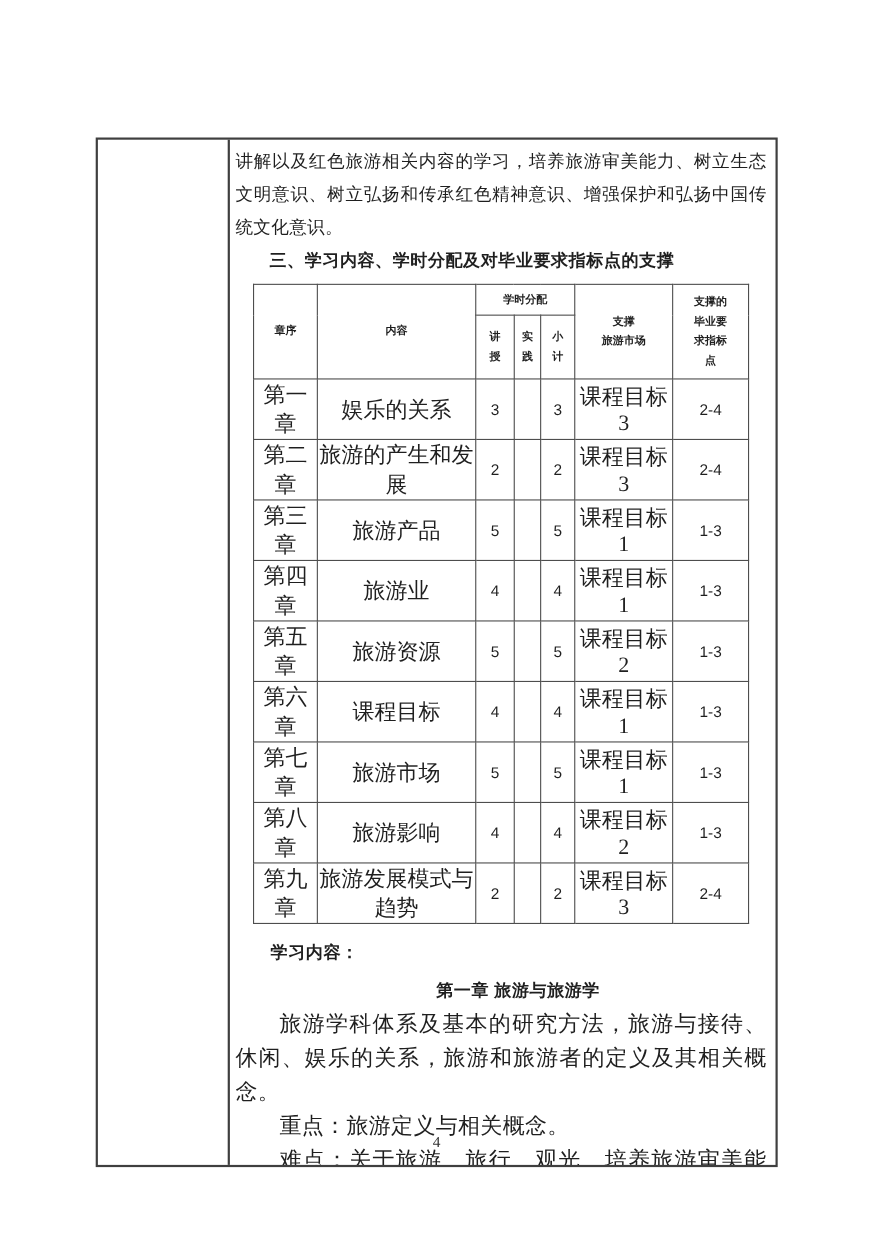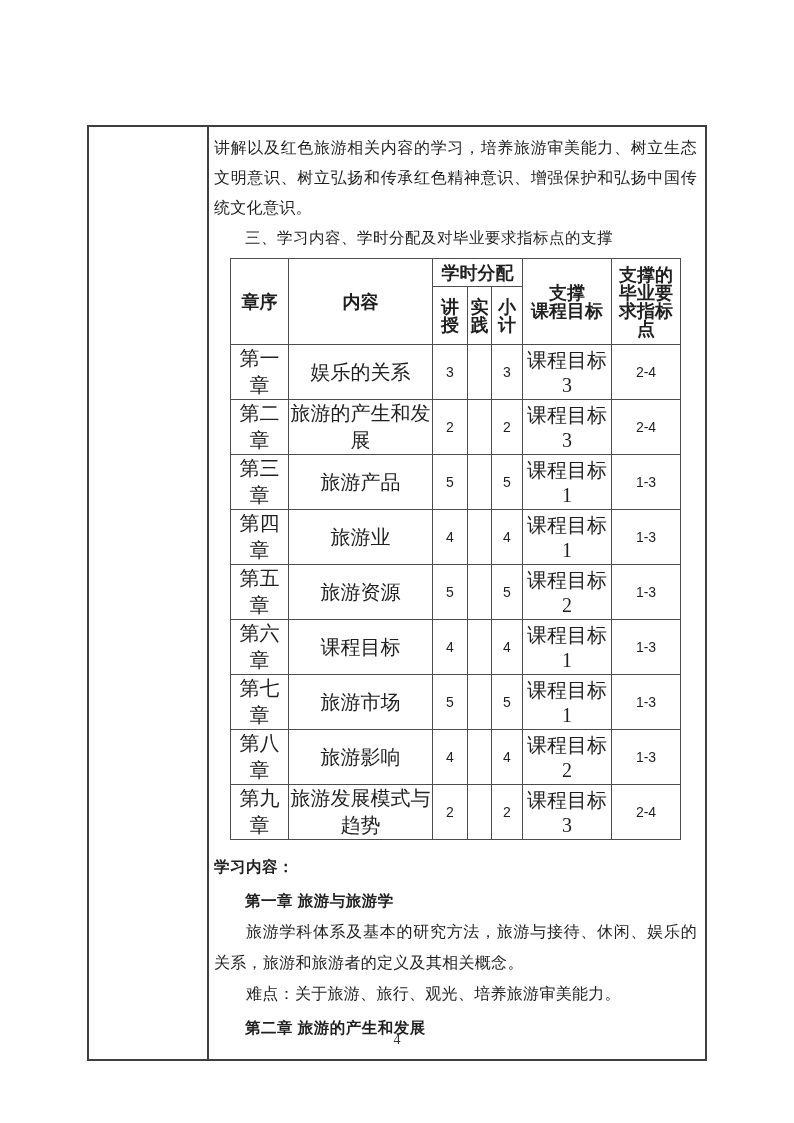--- a/index.html
+++ b/index.html
@@ -32,21 +32,21 @@
   }
   .body-text {
     font-size: 16px;
     line-height: 30px;
     text-align: justify;
     letter-spacing: 0.3px;
   }
   .indent { text-indent: 2em; }
   .section-heading {
     font-family: "Liberation Sans", "DejaVu Sans", sans-serif;
-    font-weight: normal;
+    font-weight: bold;
     font-size: 15.5px;
     line-height: 30px;
     margin-left: 2em;
     letter-spacing: 0.5px;
   }
   table.hours {
     width: 450px;
     margin: 5px auto 0 auto;
     border-collapse: collapse;
     table-layout: fixed;
@@ -60,21 +60,21 @@
   table.hours col.c-indicator { width: 69px; }
   table.hours th, table.hours td {
     border: 1px solid #4d4d4d;
     text-align: center;
     vertical-align: middle;
     overflow: hidden;
   }
   table.hours th {
     font-family: "Liberation Sans", "DejaVu Sans", sans-serif;
     font-weight: bold;
-    font-size: 18px;
+    font-size: 10px;
     line-height: 18px;
     white-space: pre-line;
   }
   tr.hdr-a { height: 28px; }
   tr.hdr-b { height: 58px; }
   tr.data-row { height: 31px; }
   tr.data-row.last { height: 35px; }
   td.cell-zh {
     font-family: "Liberation Serif", "DejaVu Serif", serif;
     font-size: 20px;
@@ -83,32 +83,34 @@
     font-family: "Liberation Sans", "DejaVu Sans", sans-serif;
     font-size: 14px;
   }
   .learning-label {
     font-family: "Liberation Sans", "DejaVu Sans", sans-serif;
     font-weight: bold;
     font-size: 15.5px;
     line-height: 30px;
     margin-top: 12px;
     letter-spacing: 0.5px;
+    margin-left: 32px;
   }
   .chapter-heading {
     font-family: "Liberation Sans", "DejaVu Sans", sans-serif;
     font-weight: bold;
     font-size: 15.5px;
     line-height: 31px;
     margin-left: 2em;
     margin-top: 3px;
     letter-spacing: 0.5px;
+    text-align: center;
   }
   .chapter-para {
-    font-size: 16px;
+    font-size: 20px;
     line-height: 31px;
     text-align: justify;
     letter-spacing: 0.3px;
   }
   .page-number {
     position: absolute;
     left: 0; top: 1032px;
     width: 794px;
     text-align: center;
     font-size: 14px;
@@ -135,21 +137,21 @@
           <col class="c-subtotal">
           <col class="c-objective">
           <col class="c-indicator">
       </colgroup>
       <tbody>
           <tr class="hdr-a">
         <th rowspan="2">章序</th>
         <th rowspan="2">内容</th>
         <th colspan="3">学时分配</th>
         <th rowspan="2">支撑
-课程目标</th>
+旅游市场</th>
         <th rowspan="2">支撑的
 毕业要
 求指标
 点</th>
       </tr>
       <tr class="hdr-b">
         <th>讲
 授</th>
         <th>实
 践</th>
@@ -237,20 +239,21 @@
         <td class="cell-zh">课程目标 3</td>
         <td class="cell-num">2-4</td>
       </tr>
     </tbody>
       </table>
 
     <div class="learning-label">学习内容：</div>
 
     <div class="chapter-heading">第一章 旅游与旅游学</div>
     <p class="chapter-para indent">旅游学科体系及基本的研究方法，旅游与接待、休闲、娱乐的关系，旅游和旅游者的定义及其相关概念。</p>
+    <p class="chapter-para indent">重点：旅游定义与相关概念。</p>
     <p class="chapter-para indent">难点：关于旅游、旅行、观光、培养旅游审美能力。</p>
 
     <div class="chapter-heading">第二章 旅游的产生和发展</div>
 
   </div>
 </div>
 
 <div class="page-number">4</div>
 
 </body></html>

